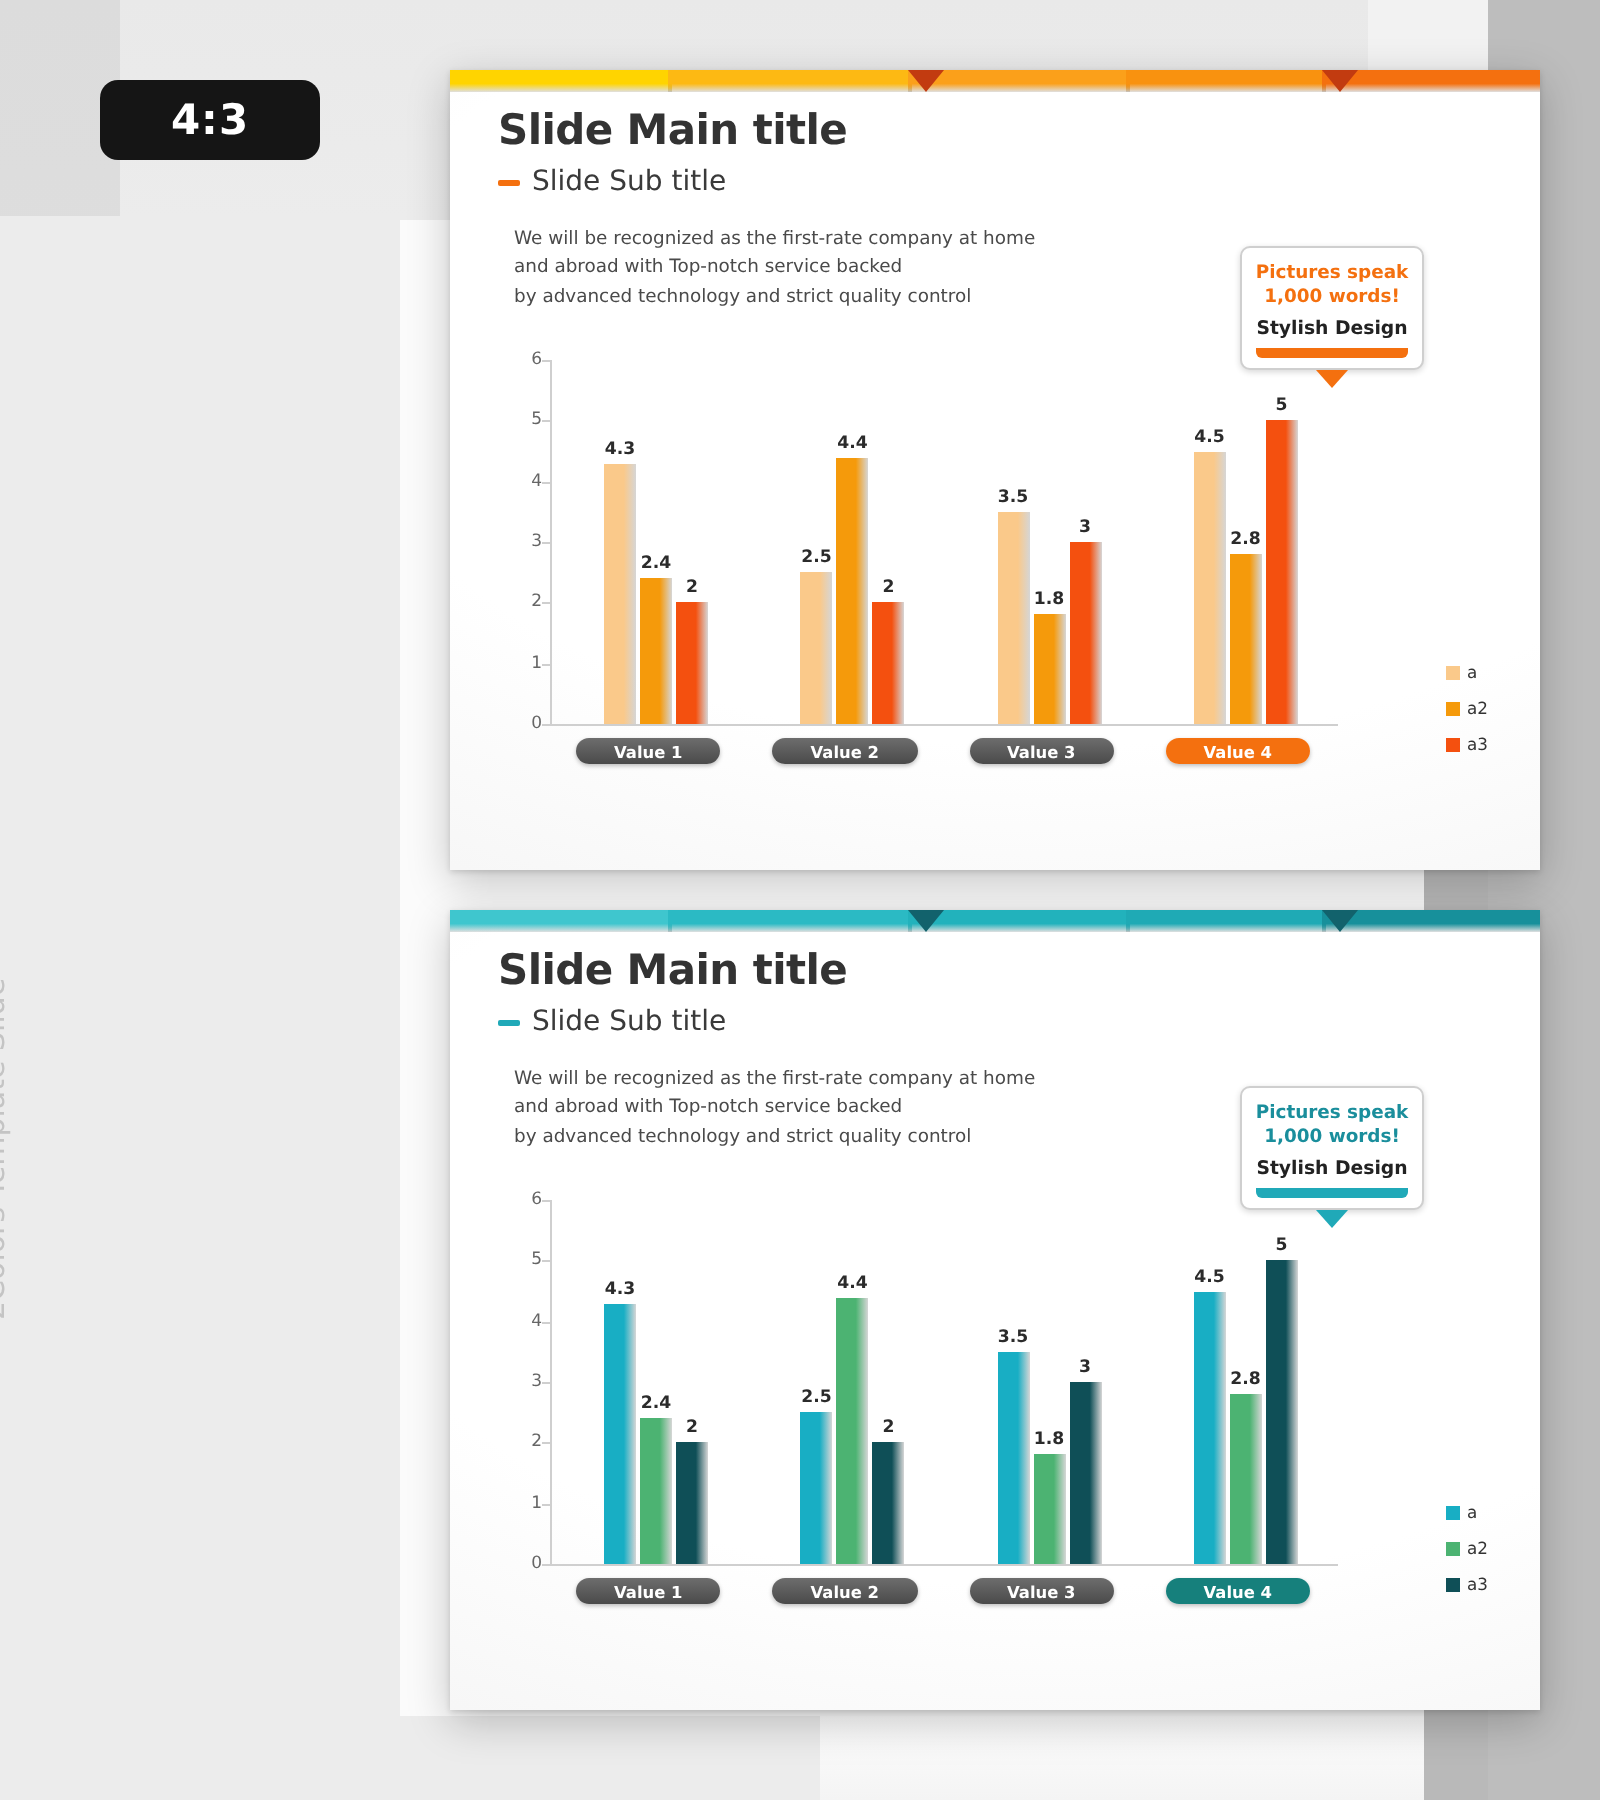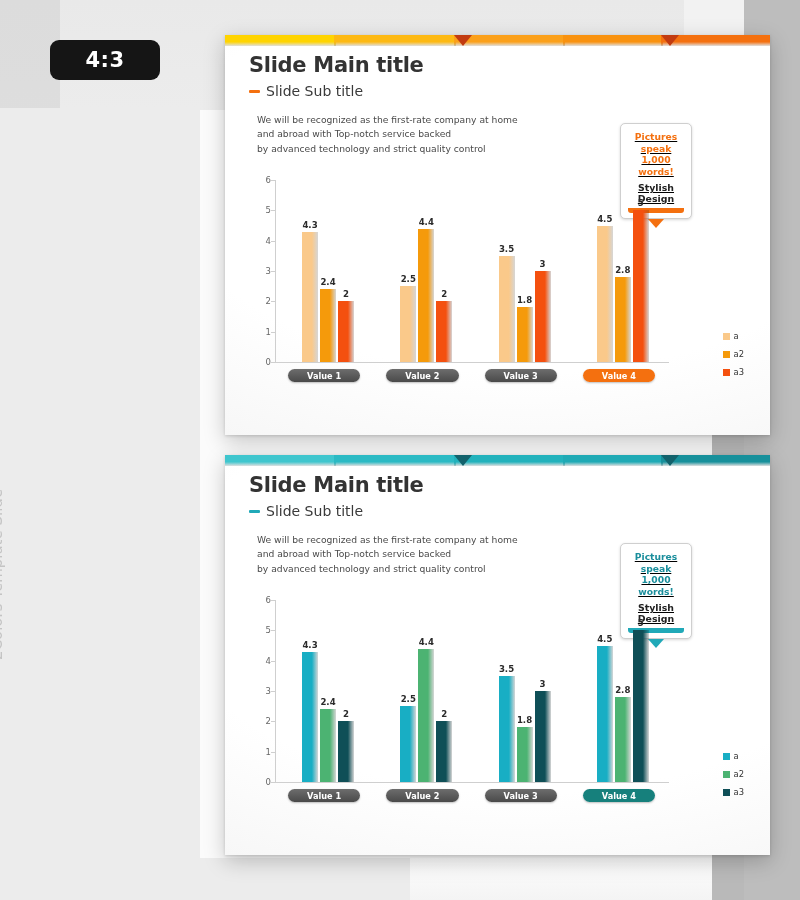--- a/index.html
+++ b/index.html
@@ -65,21 +65,21 @@
   
   .slide-title{position:absolute;left:24px;top:18px;font-size:21px;font-weight:bold;
     color:#333;letter-spacing:-.3px;}
   .sub-wrap{position:absolute;left:24px;top:48px;display:flex;align-items:center;gap:6px;}
   .sub-dash{width:11px;height:3px;border-radius:1px;}
   .slide-sub{font-size:14px;color:#3a3a3a;}
   .body-text{position:absolute;left:32px;top:78px;font-size:9.2px;color:#4a4a4a;
     line-height:1.55;}
 
   
-  .callout{position:absolute;width:72px;text-decoration:underline;}
+  .callout{position:absolute;width:92px;}
   .callout-box{background:#fff;border:1px solid #cfcfcf;border-radius:5px;
     box-shadow:0 1px 3px rgba(0,0,0,.16);padding:7px 5px 5px;text-align:center;}
   .callout-l1{font-size:9.2px;font-weight:bold;line-height:1.25;}
   .callout-l2{font-size:9.4px;font-weight:bold;color:#222;margin-top:5px;}
   .callout-bar{height:5px;border-radius:0 0 3px 3px;margin:4px 2px 0;}
   .callout-tip{width:0;height:0;margin:0 auto;
     border-left:8px solid transparent;border-right:8px solid transparent;}
 
   
   .chart{position:absolute;left:24px;top:145px;width:420px;height:200px;}

